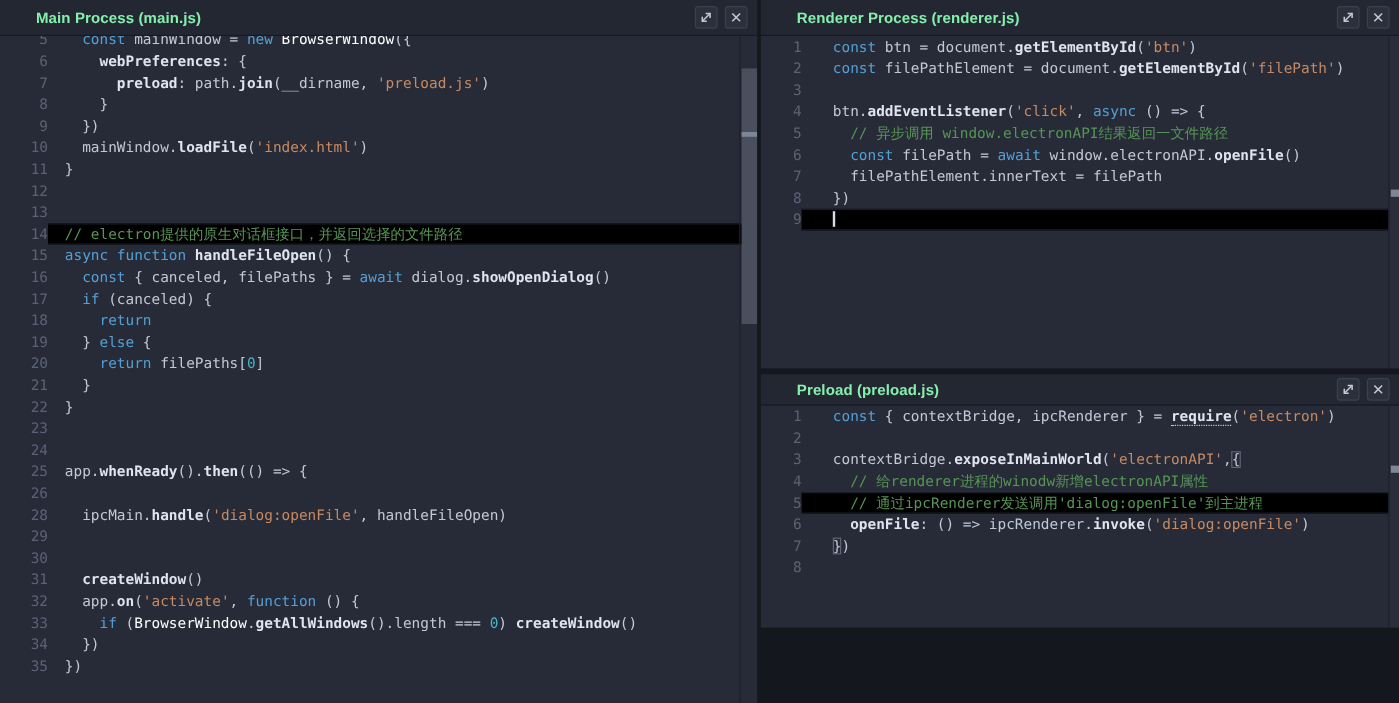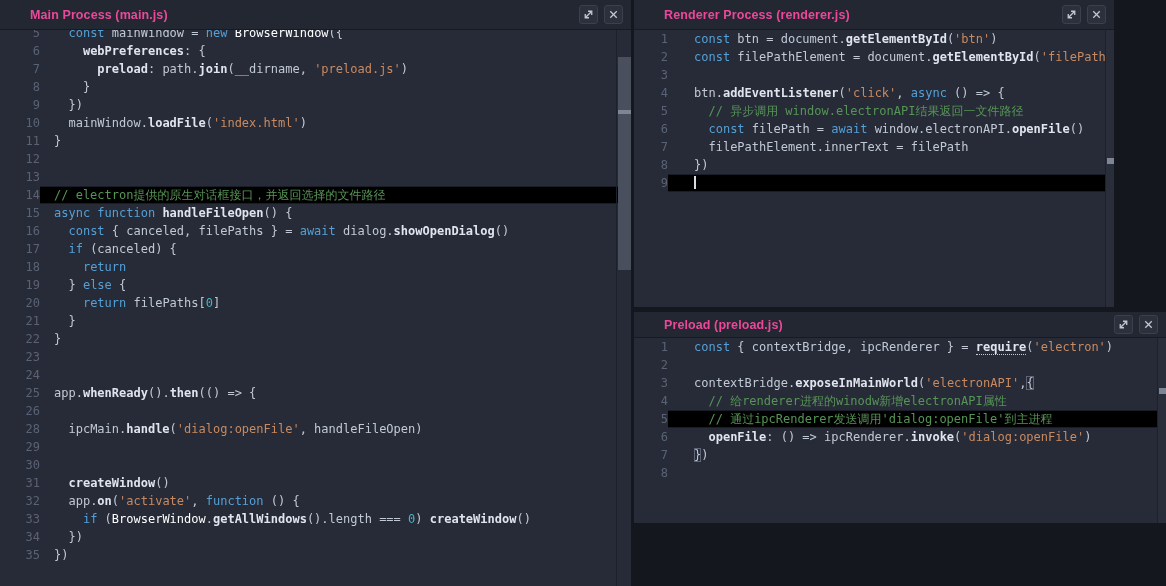--- a/index.html
+++ b/index.html
@@ -1,28 +1,28 @@
 <!DOCTYPE html>
 <html><head>
 <meta charset="utf-8">
 <style>
   * { margin:0; padding:0; box-sizing:border-box; }
   html,body { width:1166px; height:586px; background:#14171e; overflow:hidden;
               font-family:"Liberation Sans", sans-serif; }
 
   .panel { position:absolute; background:#262b37; overflow:hidden; }
   .panel-main     { left:0;   top:0;   width:631px; height:586px; }
-  .panel-renderer { left:634px; top:0;   width:480px; height:307px; }
+  .panel-renderer { left:634px; top:0;   width:532px; height:307px; }
   .panel-preload  { left:634px; top:312px; width:532px; height:211px; }
 
   .phead { position:absolute; left:0; right:0; top:0; height:30px;
            background:#222732; border-bottom:1px solid #161a23;
            display:flex; align-items:center; padding:0 8px 0 10px; z-index:5; }
   .panel-preload .phead { height:26px; }
-  .ptitle { font-size:12.5px; font-weight:bold; color:#ec4899; letter-spacing:.1px; flex:1;
+  .ptitle { font-size:12.5px; font-weight:bold; color:#86efac; letter-spacing:.1px; flex:1;
             white-space:nowrap; overflow:hidden;padding-left:20px; }
   .pbtn { width:19px; height:19px; margin-left:6px; border-radius:3px;
           background:#2b303c; border:1px solid #3a404e;
           display:flex; align-items:center; justify-content:center; cursor:pointer; flex:none; }
   .pbtn svg { display:block; }
 
   .pbody { position:absolute; left:0; right:0; bottom:0; overflow:hidden; }
   .panel-main .pbody     { top:30px; }
   .panel-renderer .pbody { top:30px; }
   .panel-preload .pbody  { top:26px; }

